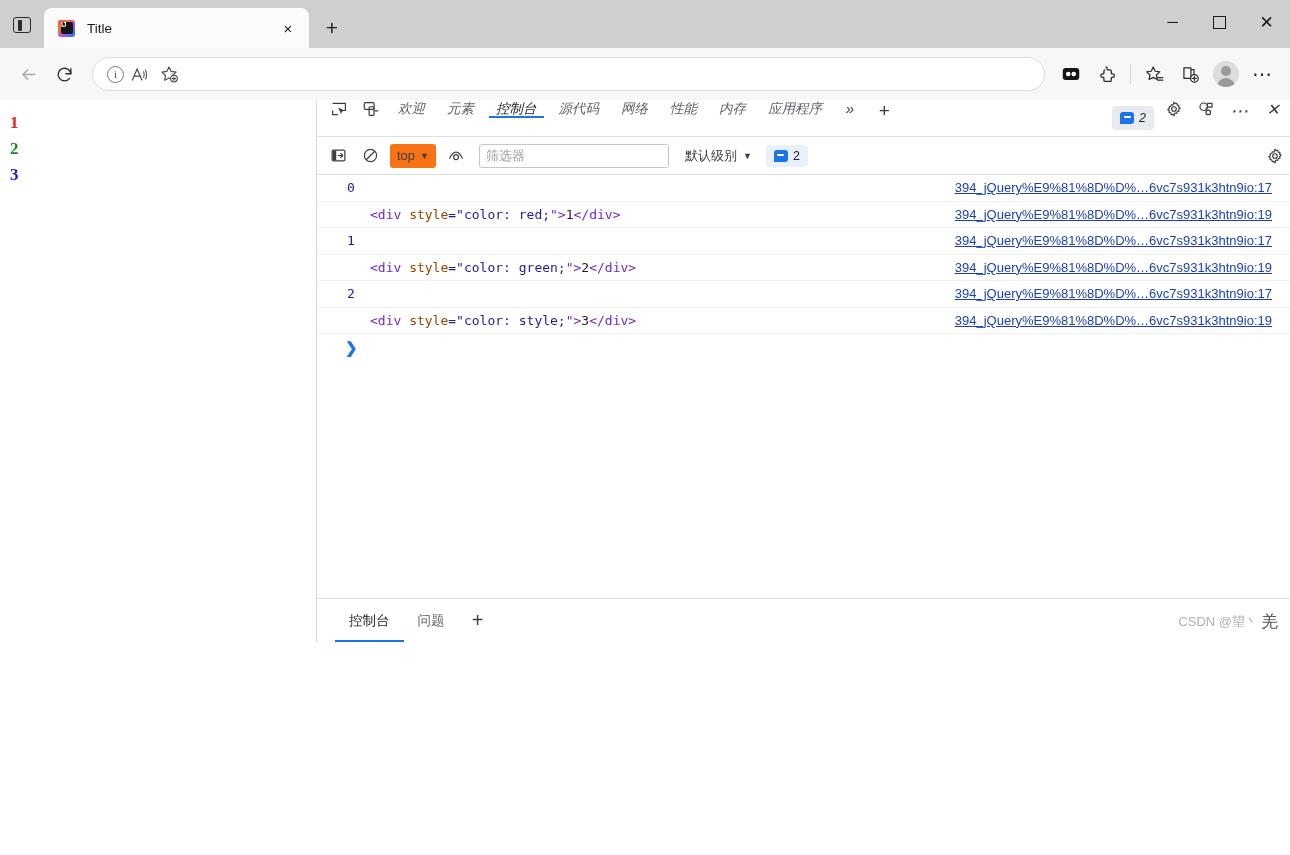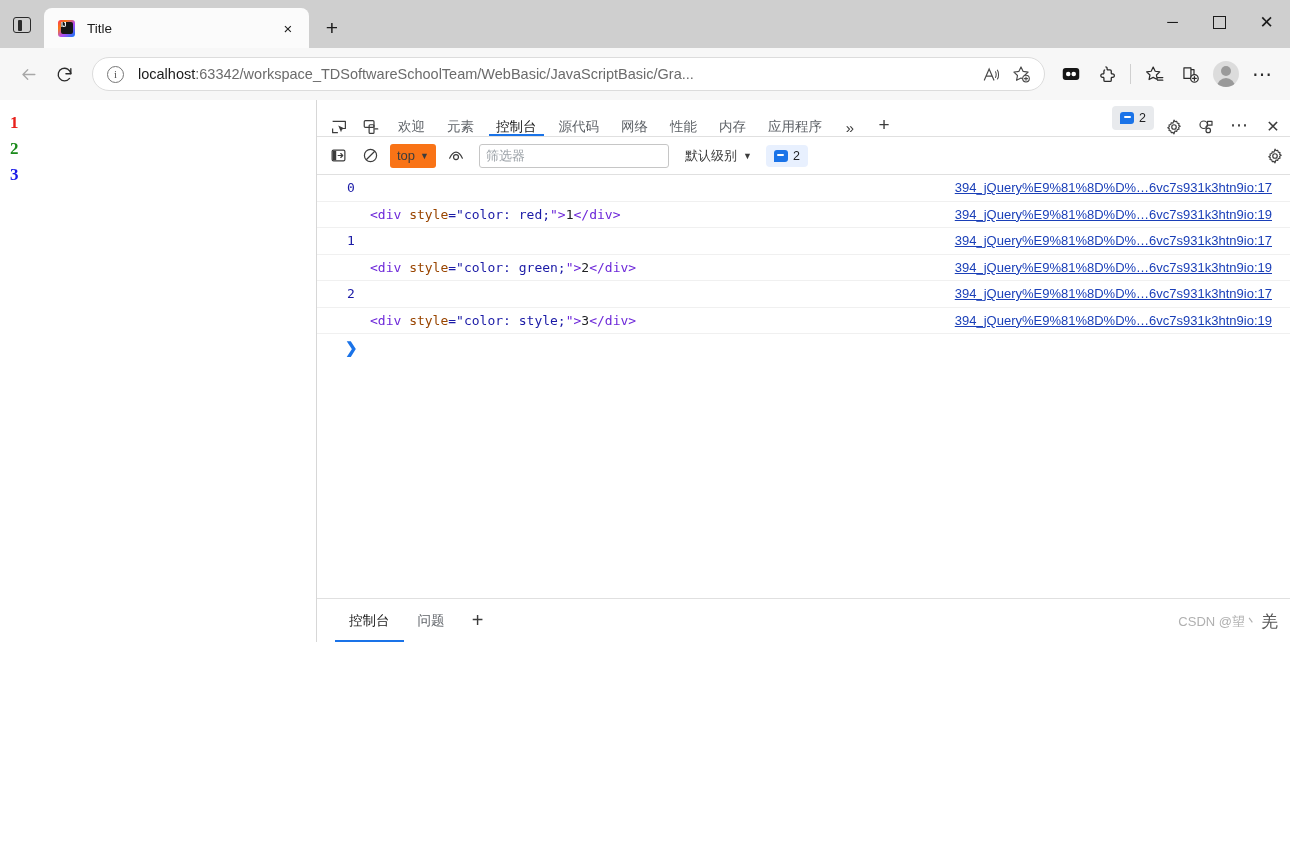--- a/index.html
+++ b/index.html
@@ -246,24 +246,25 @@
   .devtools {
     flex: 1 1 auto;
     display: flex;
     flex-direction: column;
     background: #ffffff;
     min-width: 0;
   }
   .dt-tabbar {
     height: 37px;
     display: flex;
-    align-items: flex-end;
+    align-items: flex-start;
     border-bottom: 1px solid #e0e0e0;
     flex: 0 0 auto;
     padding-left: 6px;
+    font-style: italic;
   }
   .dt-iconbtn {
     width: 32px;
     display: flex; align-items: center; justify-content: center;
     color: #3c3c3c;
   }
   .dt-tab {
     display: flex;
     align-items: center;
     padding: 0 11px;
@@ -508,21 +509,20 @@
     </div>
     <div class="nav-btn nav-reload">
       <svg width="19" height="19" viewBox="0 0 24 24">
         <path d="M20 11a8 8 0 1 0-1.6 6" fill="none" stroke="#2b2b2b" stroke-width="1.7" stroke-linecap="round"></path>
         <path d="M20 4.5V11h-6.2" fill="none" stroke="#2b2b2b" stroke-width="1.7" stroke-linecap="round" stroke-linejoin="round"></path>
       </svg>
     </div>
 
     <div class="omnibox">
       <div class="info-icon">i</div>
-      <div class="url"><b>localhost</b><span>:63342/workspace_TDSoftwareSchoolTeam/WebBasic/JavaScriptBasic/Gra...</span></div>
       <div class="omni-icon">
         <svg width="19" height="19" viewBox="0 0 24 24">
           <path d="M3 19L9 5l6 14M5.3 14h7.4" fill="none" stroke="#4a4a4a" stroke-width="1.5" stroke-linecap="round"></path>
           <path d="M17 8.5c1.2 1.3 1.2 6 0 7.2M19.4 6.5c2 2.4 2 9 0 11.2" fill="none" stroke="#4a4a4a" stroke-width="1.3" stroke-linecap="round"></path>
         </svg>
       </div>
       <div class="omni-icon">
         <svg width="20" height="20" viewBox="0 0 24 24">
           <path d="M12 3.5l2.6 5.4 5.9.8-4.3 4.1 1.1 5.8L12 16.9 6.7 19.6l1.1-5.8L3.5 9.7l5.9-.8z" fill="none" stroke="#4a4a4a" stroke-width="1.4" stroke-linejoin="round"></path>
           <circle cx="18" cy="17.5" r="4" fill="#f7f7f7" stroke="#4a4a4a" stroke-width="1.3"></circle>

